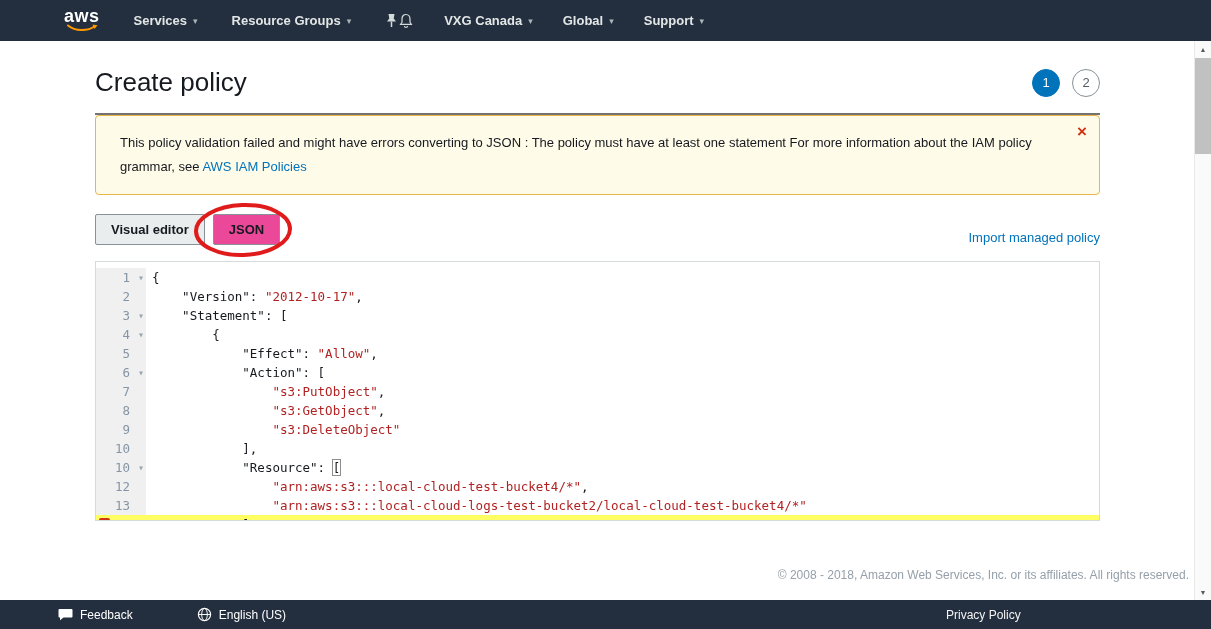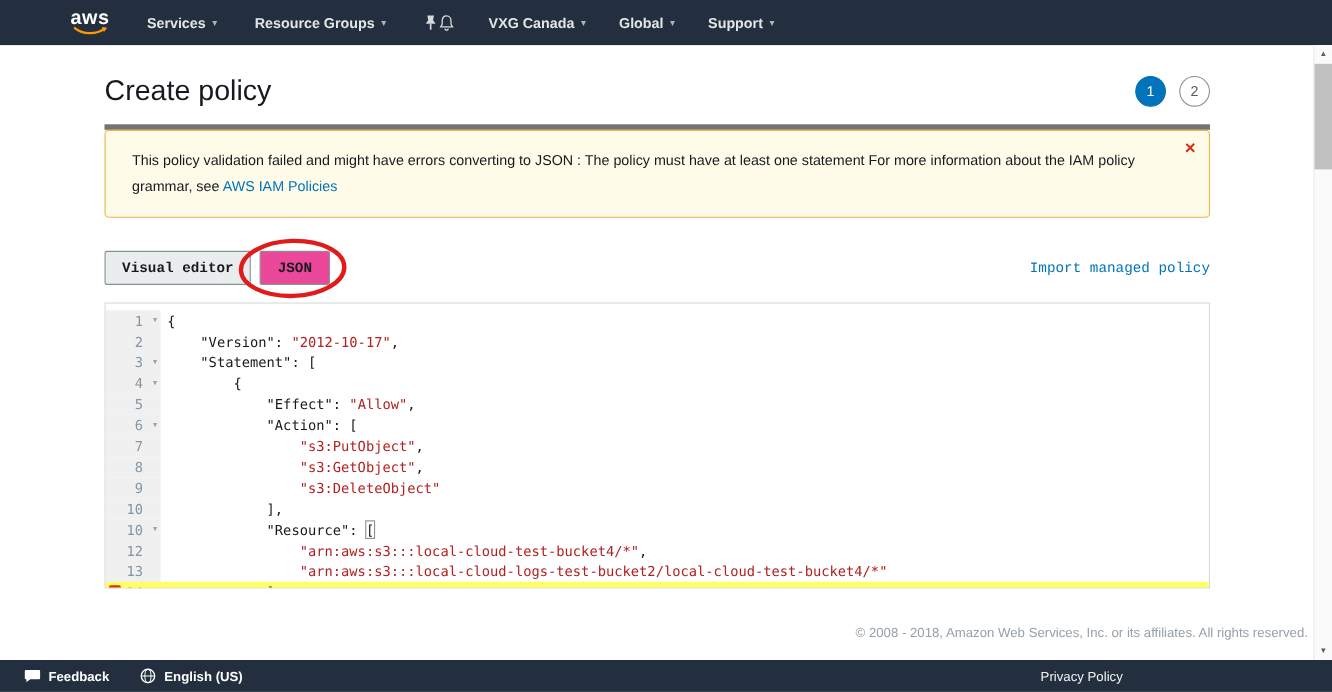--- a/index.html
+++ b/index.html
@@ -29,21 +29,21 @@
     background:#fafafa; border-left:1px solid #e9e9e9; z-index:5;
   }
   .sb-arrow { position:absolute; left:0; width:100%; height:16px; display:flex; align-items:center; justify-content:center; font-size:7px; color:#5a5a5a; cursor:pointer; }
   .sb-up { top:0; }
   .sb-down { bottom:0; }
   .sb-thumb { position:absolute; top:17px; left:0; width:100%; height:96px; background:#c1c1c1; cursor:pointer; }
   
   main { margin:0 111px 0 95px; }
   .page-header {
     display:flex; justify-content:space-between; align-items:center;
-    padding:26px 0 15px; border-bottom:5px solid #737373;
+    padding:26px 0 15px; border-bottom:2px solid #737373;
   }
   h1 { margin:0; font-size:26px; font-weight:400; color:#16191f; }
   .steps { display:flex; gap:12px; }
   .step {
     width:28px; height:28px; border-radius:50%; display:flex; align-items:center;
     justify-content:center; font-size:13px; color:#545b64; background:#fff;
     border:1px solid #879196; cursor:pointer;
   }
   .step.active { background:#0073bb; border-color:#0073bb; color:#fff; }
   .desc { font-size:13px; margin:20px 0 18px; color:#16191f; }
@@ -51,21 +51,21 @@
   
   .alert {
     position:relative; background:#fffbe9; border:1px solid #eab549; border-radius:4px;
     padding:15px 48px 15px 24px; font-size:13px; line-height:24px; color:#16191f;
   }
   .alert-close {
     position:absolute; top:4px; right:10px; background:none; border:none;
     color:#d13212; font-size:17px; font-weight:bold; cursor:pointer; padding:2px;
   }
   
-  .tabs-row { display:flex; justify-content:space-between; align-items:center; margin:30px 0 16px;font-family:Liberation Mono, monospace; }
+  .tabs-row { display:flex; justify-content:space-between; align-items:flex-end; margin:19px 0 16px; }
   .tabs { display:flex; align-items:center; gap:8px; }
   .tab {
     font-family:inherit; font-size:13px; font-weight:bold; color:#16191f;
     padding:7px 15px; border:1px solid #879196; border-radius:2px; background:#eaeded; cursor:pointer;
   }
   .tab.active { background:#ec4899; }
   .json-wrap { position:relative; display:inline-block; }
   .annotation { position:absolute; left:-21px; top:-13px; width:102px; height:58px; pointer-events:none; transform:rotate(-2deg); }
   .import-link { font-size:13px; }
   
@@ -86,21 +86,21 @@
   .tk-k { color:#16191f; }
   .tk-s { color:#b22222; }
   .tk-m { border:1px solid #8e8e8e; margin:-1px; }
   .code-row.hl, .code-row.hl .gutter-cell { background:#ffff63; }
   
   footer {
     position:absolute; left:0; right:0; bottom:0; height:29px; background:#232f3e;
     display:flex; justify-content:space-between; align-items:center; padding:0 22px;
   }
   .footer-left { display:flex; align-items:center; gap:28px; }
-  .footer-item { display:flex; align-items:center; gap:7px; color:#fff; font-size:12px; font-weight:bold; cursor:pointer; text-decoration:none; }
+  .footer-item { display:flex; align-items:center; gap:7px; color:#fff; font-size:12px; font-weight:normal; cursor:pointer; text-decoration:none;margin-left:36px; }
   .footer-right { display:flex; align-items:center; gap:26px; font-size:12px;flex-direction:column; }
   .copyright { color:#95a0aa; }
   .footer-link { color:#f2f3f3; text-decoration:none; font-weight:normal; cursor:pointer; }
 </style>
 </head>
 <body>
 
 <header class="navbar">
   <div class="nav-left">
     <a class="logo">

